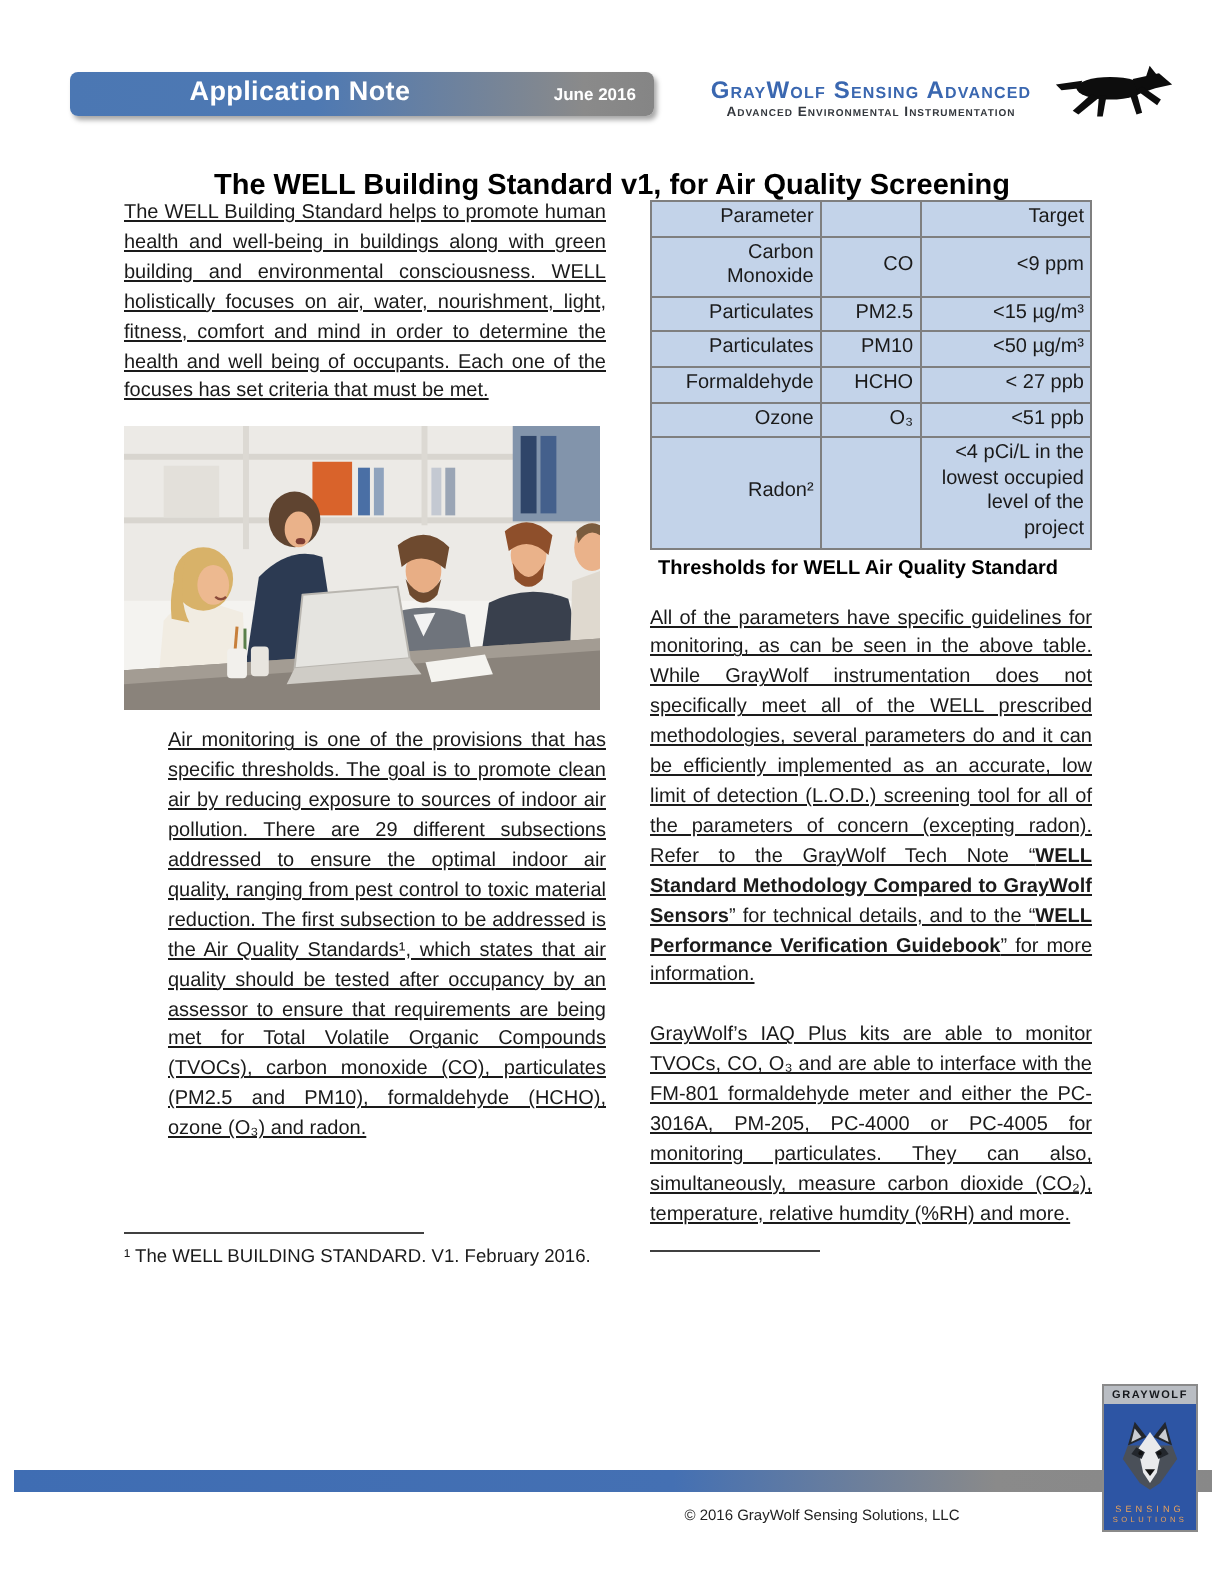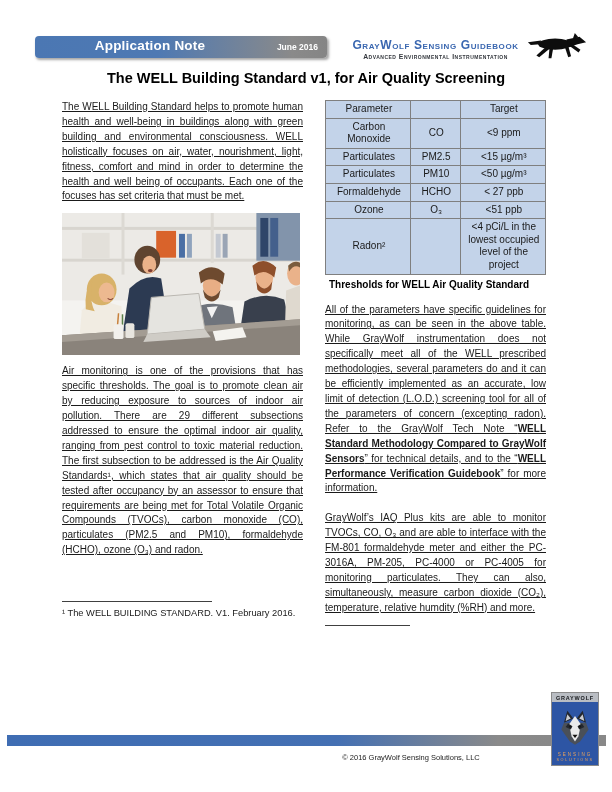--- a/index.html
+++ b/index.html
@@ -24,38 +24,38 @@
   .brand-name{
     font-variant:small-caps;font-weight:bold;font-size:12px;color:#3a67b0;
     letter-spacing:.6px;white-space:nowrap;
   }
   .brand-tagline{
     font-variant:small-caps;font-weight:bold;font-size:6.8px;color:#33373d;
     letter-spacing:.5px;margin-top:1px;white-space:nowrap;
   }
   .wolf-run{position:absolute;left:527px;top:31px;width:60px;height:30px;}
   .doc-title{
-    position:absolute;left:35px;right:35px;top:70px;margin:0;text-align:center;
+    position:absolute;left:35px;right:35px;top:70px;margin:15px;text-align:center;
     font-size:14.5px;font-weight:bold;color:#000;
   }
   
   .col-left{position:absolute;left:62px;top:100px;width:241px;}
   .col-right{position:absolute;left:325px;top:100px;width:221px;}
   .body-text{
     margin:0;font-size:10px;line-height:14.9px;text-align:justify;color:#1a1a1a;text-decoration:underline;
   }
   .photo{
     width:238px;height:142px;margin:9px 0 0 0;overflow:hidden;background:#f4f3f0;
   }
-  .p-after-photo{margin-top:9px;}
+  .p-after-photo{margin-top:9px;margin-left:22px;}
   
   table.thresholds{border-collapse:collapse;width:221px;}
   table.thresholds td,table.thresholds th{
     background:#c3d3e9;border:1px solid #7f7f7f;font-size:10px;line-height:12.6px;
-    font-weight:normal;text-align:center;vertical-align:middle;padding:2px 3px 2px 5px;
+    font-weight:normal;text-align:right;vertical-align:middle;padding:2px 3px 2px 5px;
     color:#1a1a1a;
   }
   .table-caption{
     margin:4px 0 0 0;padding-left:4px;font-size:10px;font-weight:bold;color:#000;
   }
   .rp1{margin-top:13px;}
   .rp2{margin-top:15px;}
   
   .fn-block-left{margin-top:43px;}
   .fn-block-right{margin-top:9px;}
@@ -88,21 +88,21 @@
 <body>
 
 <div class="page">
 
   <div class="appnote-bar">
     <span class="appnote-title">Application Note</span>
     <span class="appnote-date">June 2016</span>
   </div>
 
   <div class="brand">
-    <div class="brand-name">GrayWolf Sensing Guidebook</div>
+    <div class="brand-name">GrayWolf Sensing Advanced</div>
     <div class="brand-tagline">Advanced Environmental Instrumentation</div>
   </div>
   <svg class="wolf-run" viewBox="0 0 64 30" xmlns="http://www.w3.org/2000/svg">
     <g fill="#0d0d0d">
       <path d="M1 11 L15 9 L14 13 L4 14 Z"></path>
       <ellipse cx="30" cy="13" rx="18" ry="6"></ellipse>
       <path d="M42 8 L56 5 L63 11 L54 13 L45 16 Z"></path>
       <path d="M49 7 L51 1 L55 6 Z"></path>
       <path d="M44 14 L55 22 L57 19 L47 12 Z"></path>
       <path d="M40 15 L44 27 L47 26 L44 15 Z"></path>

